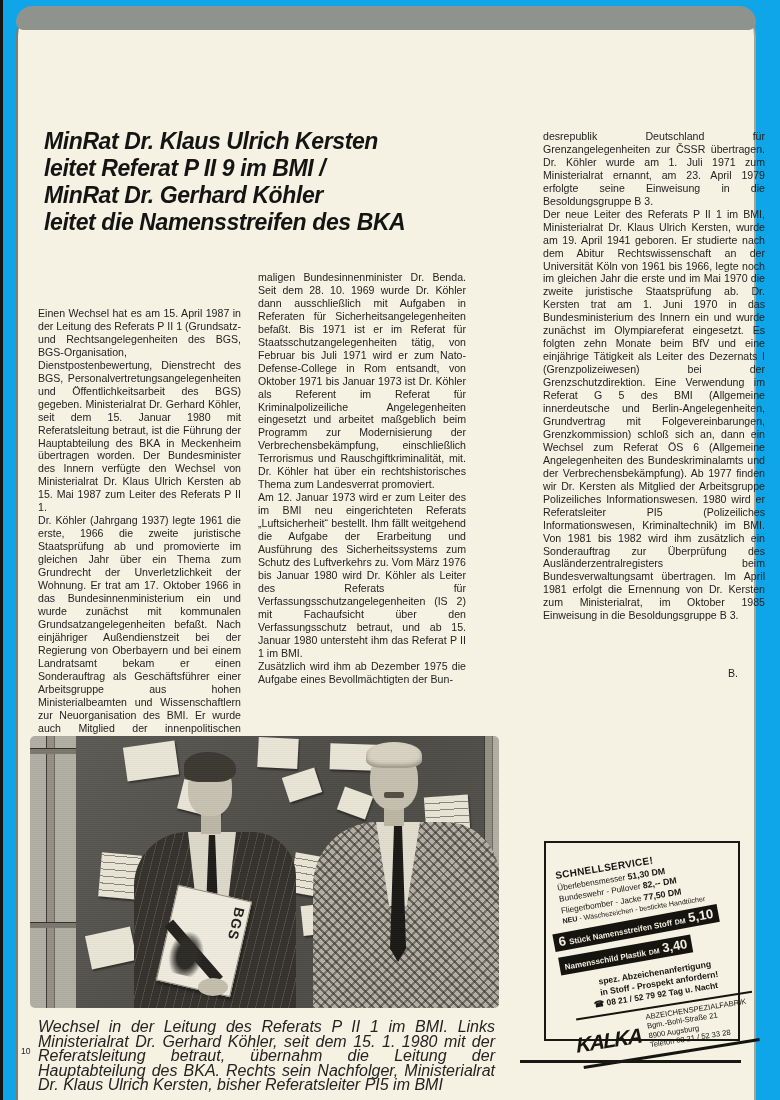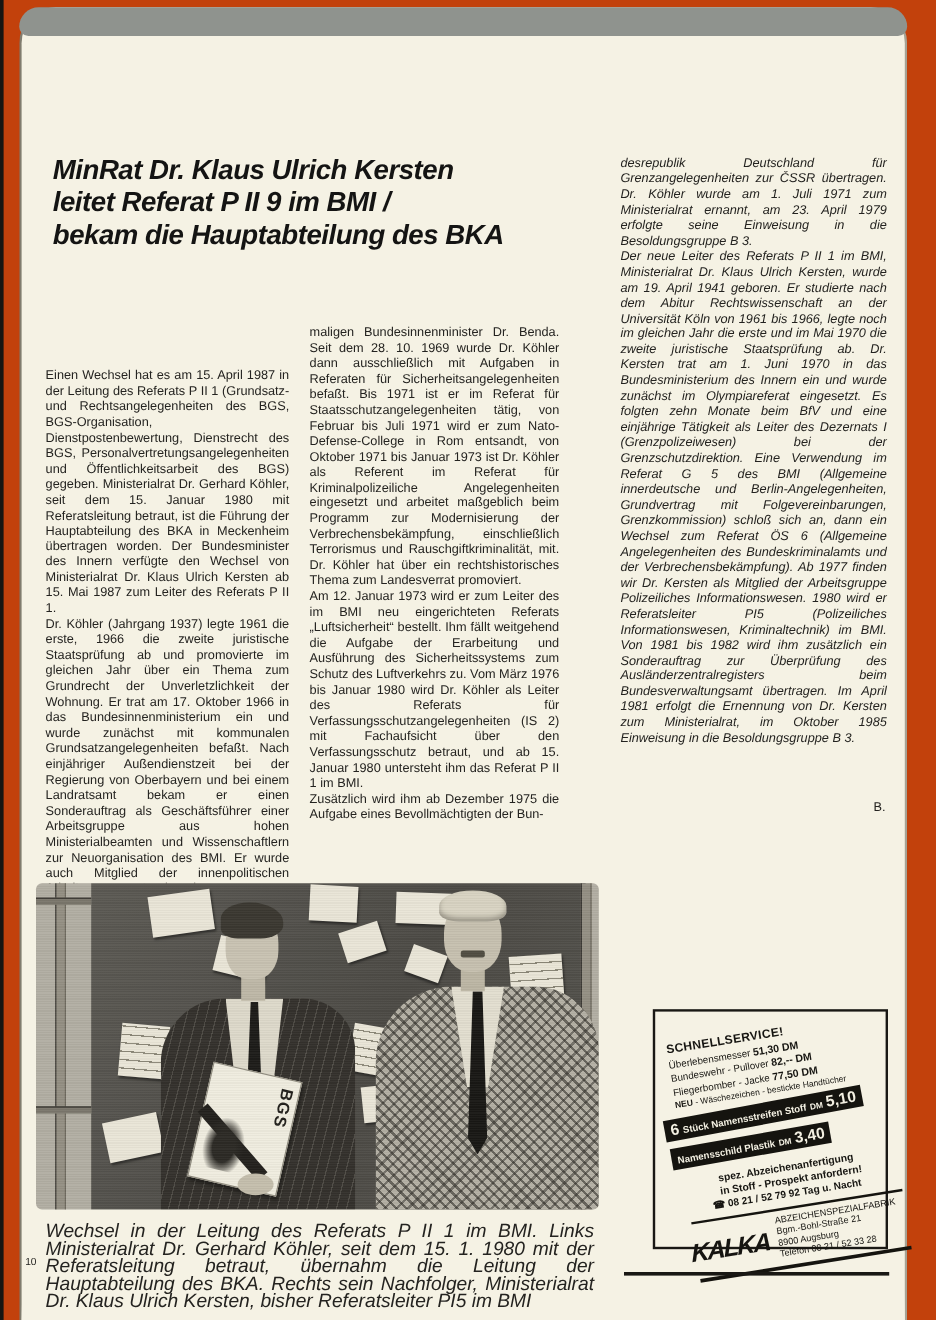--- a/index.html
+++ b/index.html
@@ -1,34 +1,34 @@
 <!DOCTYPE html>
 <html lang="de"><head>
 <meta charset="utf-8">
 <style>
   html,body{margin:0;padding:0;background:#e7e3d3;}
-  .page{position:relative;width:780px;height:1100px;background:#c2410c;overflow:hidden;
+  .page{position:relative;width:780px;height:1100px;background:#0ea5e9;overflow:hidden;
         font-family:"Liberation Sans",sans-serif;color:#21201c;}
   .scan-edge-left{position:absolute;left:0;top:0;width:3px;height:1100px;background:#171512;}
   .page-card{position:absolute;left:16px;top:6px;width:740px;height:1094px;background:#f5f2e4;
              border-radius:30px 30px 0 0;border-left:2px solid #807c6e;border-right:2px solid #a6a294;
              box-sizing:border-box;}
   .top-band{position:absolute;left:16px;top:6px;width:740px;height:24px;background:#8f938e;
             border-radius:30px 30px 14px 14px;}
   
   .headline{position:absolute;left:44px;top:128px;width:430px;
             font-size:23px;line-height:27px;font-weight:bold;font-style:italic;
             letter-spacing:-0.4px;color:#141413;}
   
   .col{position:absolute;font-size:10.6px;line-height:12.95px;text-align:justify;
        hyphens:auto;-webkit-hyphens:auto;color:#242320;}
   .col p{margin:0;}
   .col-1{left:38px;top:271px;width:203px;margin-top:36px;}
   .col-2{left:258px;top:271px;width:208px;}
-  .col-3{left:517px;top:130px;width:222px;font-style:italic;}
+  .col-3{left:543px;top:130px;width:222px;}
   .byline{position:absolute;left:700px;top:667px;width:38px;text-align:right;
           font-size:10.6px;color:#242320;}
   
   .photo{position:absolute;left:30px;top:736px;width:469px;height:272px;background:#b2aea3;
          border-radius:5px;overflow:hidden;}
   .photo .board{position:absolute;left:46px;top:0;width:412px;height:272px;
                 background:linear-gradient(120deg,#5c5a54 0%,#4c4a45 55%,#55534d 100%);}
   .photo .rail{position:absolute;background:#948f83;border-left:1px solid #3c3a35;border-right:1px solid #6d695e;}
   .photo .rail.v1{left:16px;top:0;width:7px;height:272px;}
   .photo .rail.v2{left:454px;top:0;width:7px;height:272px;}
@@ -111,21 +111,22 @@
 <body>
 
 <div class="page">
   <div class="scan-edge-left"></div>
   <div class="page-card"></div>
   <div class="top-band"></div>
 
   <div class="headline">
     <div>MinRat Dr. Klaus Ulrich Kersten</div>
     <div>leitet Referat P II 9 im BMI /</div>
-    <div>bekam die Hauptabteilung des BKA</div>
+    <div>MinRat Dr. Gerhard Köhler</div>
+    <div>leitet die Namensstreifen des BKA</div>
   </div>
 
   <div class="col col-1">
     <p>Einen Wechsel hat es am 15. April 1987 in der Leitung des Referats P II 1 (Grundsatz- und Rechtsangelegenheiten des BGS, BGS-Organisation, Dienstpostenbewertung, Dienstrecht des BGS, Personalvertretungsangelegenheiten und Öffentlichkeitsarbeit des BGS) gegeben. Ministerialrat Dr. Gerhard Köhler, seit dem 15. Januar 1980 mit Referatsleitung betraut, ist die Führung der Hauptabteilung des BKA in Meckenheim übertragen worden. Der Bundesminister des Innern verfügte den Wechsel von Ministerialrat Dr. Klaus Ulrich Kersten ab 15. Mai 1987 zum Leiter des Referats P II 1.</p>
     <p>Dr. Köhler (Jahrgang 1937) legte 1961 die erste, 1966 die zweite juristische Staatsprüfung ab und promovierte im gleichen Jahr über ein Thema zum Grundrecht der Unverletzlichkeit der Wohnung. Er trat am 17. Oktober 1966 in das Bundesinnenministerium ein und wurde zunächst mit kommunalen Grundsatzangelegenheiten befaßt. Nach einjähriger Außendienstzeit bei der Regierung von Oberbayern und bei einem Landratsamt bekam er einen Sonderauftrag als Geschäftsführer einer Arbeitsgruppe aus hohen Ministerialbeamten und Wissenschaftlern zur Neuorganisation des BMI. Er wurde auch Mitglied der innenpolitischen Arbeitsgruppe unter dem da-</p>
   </div>
   <div class="col col-2">
     <p>maligen Bundesinnenminister Dr. Benda. Seit dem 28. 10. 1969 wurde Dr. Köhler dann ausschließlich mit Aufgaben in Referaten für Sicherheitsangelegenheiten befaßt. Bis 1971 ist er im Referat für Staatsschutzangelegenheiten tätig, von Februar bis Juli 1971 wird er zum Nato-Defense-College in Rom entsandt, von Oktober 1971 bis Januar 1973 ist Dr. Köhler als Referent im Referat für Kriminalpolizeiliche Angelegenheiten eingesetzt und arbeitet maßgeblich beim Programm zur Modernisierung der Verbrechensbekämpfung, einschließlich Terrorismus und Rauschgiftkriminalität, mit. Dr. Köhler hat über ein rechtshistorisches Thema zum Landesverrat promoviert.</p>
     <p>Am 12. Januar 1973 wird er zum Leiter des im BMI neu eingerichteten Referats „Luftsicherheit“ bestellt. Ihm fällt weitgehend die Aufgabe der Erarbeitung und Ausführung des Sicherheitssystems zum Schutz des Luftverkehrs zu. Vom März 1976 bis Januar 1980 wird Dr. Köhler als Leiter des Referats für Verfassungsschutzangelegenheiten (IS 2) mit Fachaufsicht über den Verfassungsschutz betraut, und ab 15. Januar 1980 untersteht ihm das Referat P II 1 im BMI.</p>
     <p>Zusätzlich wird ihm ab Dezember 1975 die Aufgabe eines Bevollmächtigten der Bun-</p>

